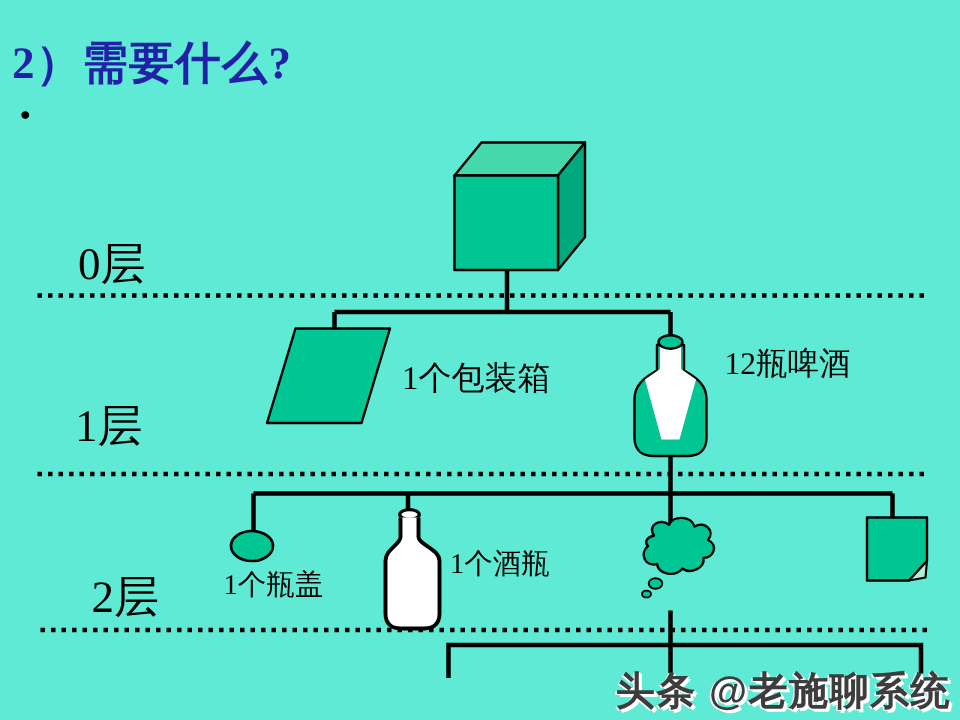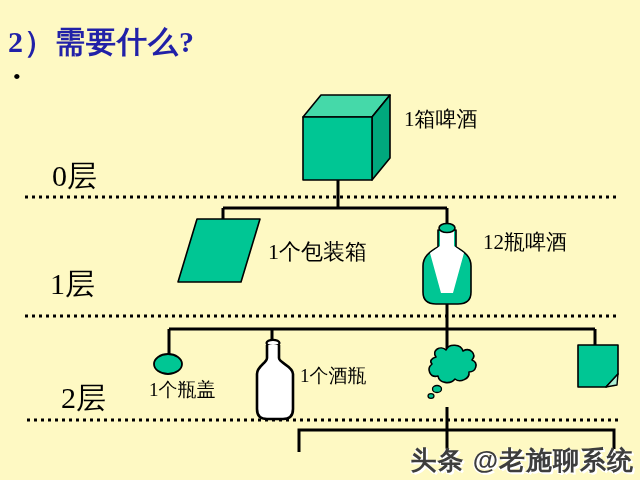--- a/index.html
+++ b/index.html
@@ -1,19 +1,19 @@
 <!DOCTYPE html>
 <html><head>
 <meta charset="utf-8">
 <style>
   html,body{margin:0;padding:0;background:#fff;}
   #slide{
     position:relative;
     width:640px;height:480px;
-    background:#fef9c3;
+    background:#5eead4;
     overflow:hidden;
     font-family:"Liberation Serif","DejaVu Serif",serif;
   }
   #diagram-svg{position:absolute;left:0;top:0;width:640px;height:480px;}
   .abs{position:absolute;white-space:nowrap;}
   .title{
     left:8px;top:22px;
     font-size:30px;font-weight:bold;color:#2121A8;
     letter-spacing:1px;
   }
@@ -96,21 +96,20 @@
     </g>
   </svg>
 
   <div class="abs title">2）需要什么?</div>
   <div class="abs bullet">•</div>
 
   <div class="abs level-label lvl0">0层</div>
   <div class="abs level-label lvl1">1层</div>
   <div class="abs level-label lvl2">2层</div>
 
-  <div class="abs node-label lab-case">1箱啤酒</div>
   <div class="abs node-label lab-carton">1个包装箱</div>
   <div class="abs node-label lab-bottles">12瓶啤酒</div>
   <div class="abs node-label lab-cap">1个瓶盖</div>
   <div class="abs node-label lab-bottle">1个酒瓶</div>
 
   <div class="abs watermark">头条 @老施聊系统</div>
 
 </div>
 
 </body></html>

